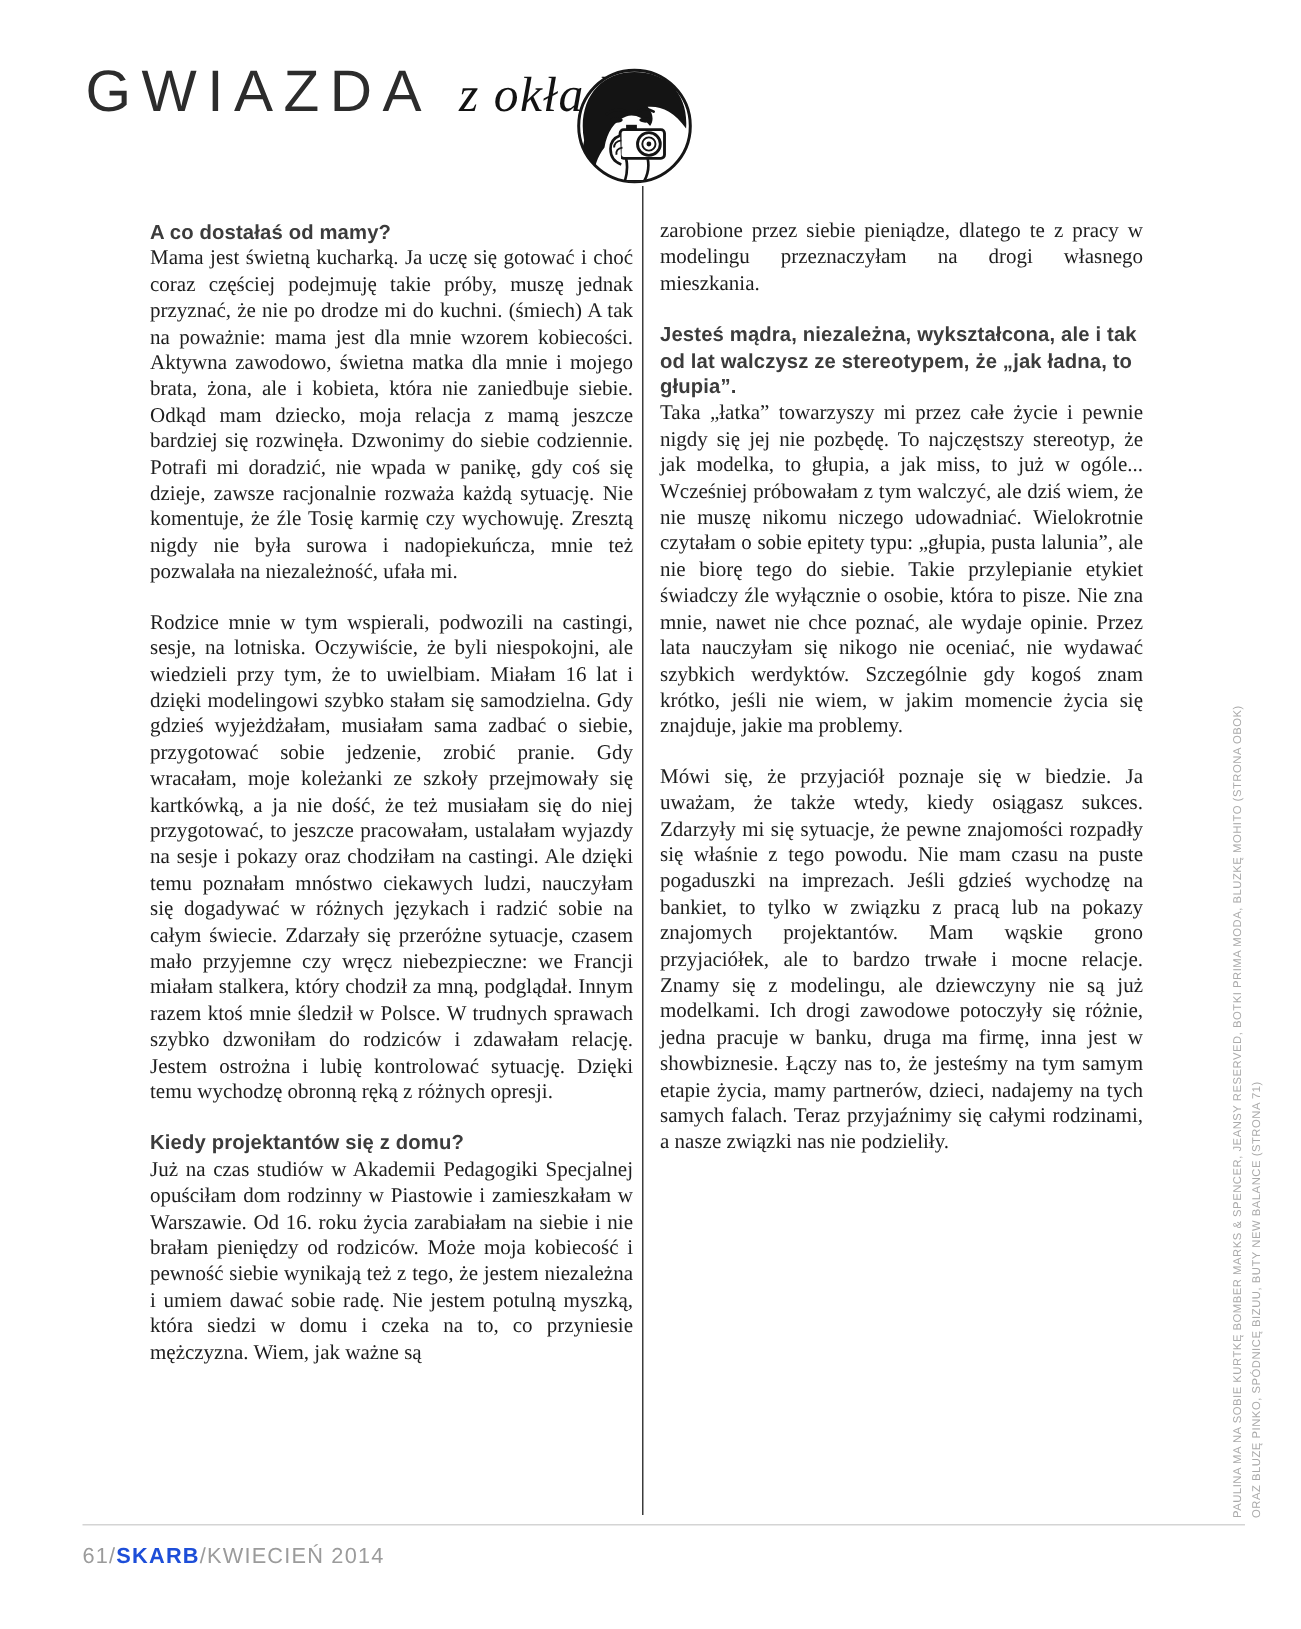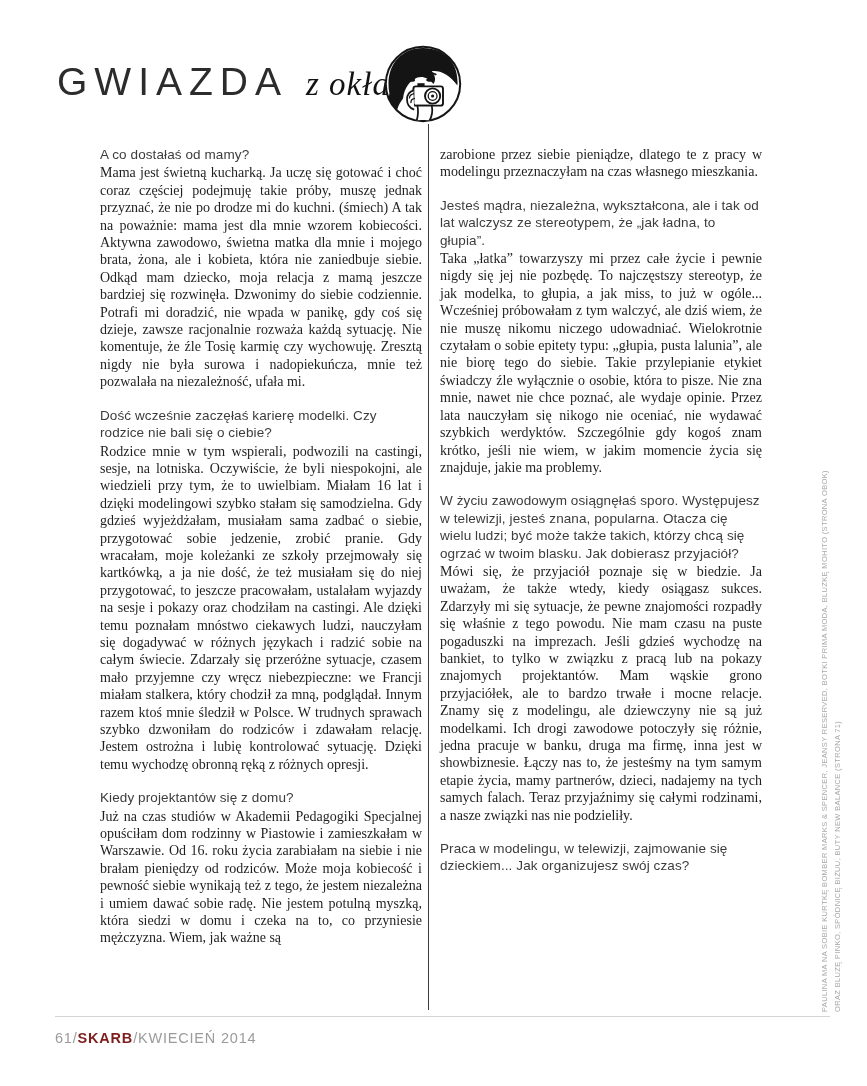--- a/index.html
+++ b/index.html
@@ -1,57 +1,57 @@
 <!DOCTYPE html>
 <html lang="pl"><head>
 <meta charset="utf-8">
 <style>
   html,body { margin:0; padding:0; background:#ffffff; }
   .page {
     position:relative; width:867px; height:1086px; background:#ffffff;
     overflow:hidden; font-family:"Liberation Serif", serif;
   }
-  .header { position:absolute; left:57px; top:60px; display:flex; align-items:baseline; gap:18px; }
+  .header { position:absolute; left:57px; top:40px; display:flex; align-items:baseline; gap:18px; }
   .title-main {
     font-family:"Liberation Sans", sans-serif; font-weight:300;
     font-size:39px; letter-spacing:7px; color:#2c2c2c;
   }
   .title-accent {
     font-family:"Liberation Serif", serif; font-style:italic;
     font-size:33px; color:#121212; letter-spacing:1px;
   }
   .illustration { position:absolute; left:383px; top:44px; width:80px; height:80px; }
   .divider { position:absolute; left:428px; top:124px; width:1px; height:886px; background:#3b3b3b; }
   .col { position:absolute; top:146px; width:322px; }
   .col-left { left:100px; }
   .col-right { left:440px; }
   .qa + .qa { margin-top:16px; }
   .question {
-    font-family:"Liberation Sans", sans-serif; font-weight:400;
+    font-family:"Liberation Sans", sans-serif; font-weight:700;
     font-size:13.5px; line-height:17.4px; color:#3c3c3c;
     margin:0 0 1px 0; letter-spacing:0.1px; text-align:left;
   }
   .answer {
     font-size:14px; line-height:17.4px; color:#1e1e1e;
     text-align:justify; margin:0;
   }
   .cont-mark { font-family:"Liberation Sans", sans-serif; color:#4a4a4a; padding-left:8px; }
   .credits {
     position:absolute; left:818px; top:1012px;
     transform:rotate(-90deg); transform-origin:top left;
     font-family:"Liberation Sans", sans-serif; font-size:7.5px; line-height:13px;
     letter-spacing:0.35px; color:#a9a9a9; white-space:nowrap;
   }
   .footer-rule { position:absolute; left:55px; top:1016px; width:775px; height:1px; background:#d4d4d4; }
   .footer {
     position:absolute; left:55px; top:1030px;
     font-family:"Liberation Sans", sans-serif; font-size:14.5px;
     letter-spacing:0.8px; color:#9b9b9b;
   }
-  .footer .brand { color:#7f1d1d; font-weight:700; }
+  .footer .brand { color:#1d4ed8; font-weight:700; }
 </style>
 </head>
 <body>
 
 <div class="page">
 
   <div class="header">
     <span class="title-main">GWIAZDA</span>
     <span class="title-accent">z okładki</span>
   </div>
@@ -83,43 +83,40 @@
   </div>
 
   <div class="divider"></div>
 
   <div class="col col-left">
     <section class="qa">
       <h3 class="question">A co dostałaś od mamy?</h3>
       <p class="answer">Mama jest świetną kucharką. Ja uczę się gotować i choć coraz częściej podejmuję takie próby, muszę jednak przyznać, że nie po drodze mi do kuchni. (śmiech) A tak na poważnie: mama jest dla mnie wzorem kobiecości. Aktywna zawodowo, świetna matka dla mnie i mojego brata, żona, ale i kobieta, która nie zaniedbuje siebie. Odkąd mam dziecko, moja relacja z mamą jeszcze bardziej się rozwinęła. Dzwonimy do siebie codziennie. Potrafi mi doradzić, nie wpada w panikę, gdy coś się dzieje, zawsze racjonalnie rozważa każdą sytuację. Nie komentuje, że źle Tosię karmię czy wychowuję. Zresztą nigdy nie była surowa i nadopiekuńcza, mnie też pozwalała na niezależność, ufała mi.</p>
     </section>
     <section class="qa">
-      <h3 class="question">Dość wcześnie zaczęłaś karierę modelki. Czy rodzice nie bali się o ciebie?</h3>
       <p class="answer">Rodzice mnie w tym wspierali, podwozili na castingi, sesje, na lotniska. Oczywiście, że byli niespokojni, ale wiedzieli przy tym, że to uwielbiam. Miałam 16 lat i dzięki modelingowi szybko stałam się samodzielna. Gdy gdzieś wyjeżdżałam, musiałam sama zadbać o siebie, przygotować sobie jedzenie, zrobić pranie. Gdy wracałam, moje koleżanki ze szkoły przejmowały się kartkówką, a ja nie dość, że też musiałam się do niej przygotować, to jeszcze pracowałam, ustalałam wyjazdy na sesje i pokazy oraz chodziłam na castingi. Ale dzięki temu poznałam mnóstwo ciekawych ludzi, nauczyłam się dogadywać w różnych językach i radzić sobie na całym świecie. Zdarzały się przeróżne sytuacje, czasem mało przyjemne czy wręcz niebezpieczne: we Francji miałam stalkera, który chodził za mną, podglądał. Innym razem ktoś mnie śledził w Polsce. W trudnych sprawach szybko dzwoniłam do rodziców i zdawałam relację. Jestem ostrożna i lubię kontrolować sytuację. Dzięki temu wychodzę obronną ręką z różnych opresji.</p>
     </section>
     <section class="qa">
       <h3 class="question">Kiedy projektantów się z domu?</h3>
       <p class="answer">Już na czas studiów w Akademii Pedagogiki Specjalnej opuściłam dom rodzinny w Piastowie i zamieszkałam w Warszawie. Od 16. roku życia zarabiałam na siebie i nie brałam pieniędzy od rodziców. Może moja kobiecość i pewność siebie wynikają też z tego, że jestem niezależna i umiem dawać sobie radę. Nie jestem potulną myszką, która siedzi w domu i czeka na to, co przyniesie mężczyzna. Wiem, jak ważne są</p>
     </section>
   </div>
 
   <div class="col col-right">
     <section class="qa">
-      <p class="answer">zarobione przez siebie pieniądze, dlatego te z pracy w modelingu przeznaczyłam na czas własnego mieszkania.</p>
+      <p class="answer">zarobione przez siebie pieniądze, dlatego te z pracy w modelingu przeznaczyłam na drogi własnego mieszkania.</p>
     </section>
     <section class="qa">
       <h3 class="question">Jesteś mądra, niezależna, wykształcona, ale i tak od lat walczysz ze stereotypem, że „jak ładna, to głupia”.</h3>
       <p class="answer">Taka „łatka” towarzyszy mi przez całe życie i pewnie nigdy się jej nie pozbędę. To najczęstszy stereotyp, że jak modelka, to głupia, a jak miss, to już w ogóle... Wcześniej próbowałam z tym walczyć, ale dziś wiem, że nie muszę nikomu niczego udowadniać. Wielokrotnie czytałam o sobie epitety typu: „głupia, pusta lalunia”, ale nie biorę tego do siebie. Takie przylepianie etykiet świadczy źle wyłącznie o osobie, która to pisze. Nie zna mnie, nawet nie chce poznać, ale wydaje opinie. Przez lata nauczyłam się nikogo nie oceniać, nie wydawać szybkich werdyktów. Szczególnie gdy kogoś znam krótko, jeśli nie wiem, w jakim momencie życia się znajduje, jakie ma problemy.</p>
     </section>
     <section class="qa">
-      <h3 class="question">W życiu zawodowym osiągnęłaś sporo. Występujesz w telewizji, jesteś znana, popularna. Otacza cię wielu ludzi; być może także takich, którzy chcą się ogrzać w twoim blasku. Jak dobierasz przyjaciół?</h3>
       <p class="answer">Mówi się, że przyjaciół poznaje się w biedzie. Ja uważam, że także wtedy, kiedy osiągasz sukces. Zdarzyły mi się sytuacje, że pewne znajomości rozpadły się właśnie z tego powodu. Nie mam czasu na puste pogaduszki na imprezach. Jeśli gdzieś wychodzę na bankiet, to tylko w związku z pracą lub na pokazy znajomych projektantów. Mam wąskie grono przyjaciółek, ale to bardzo trwałe i mocne relacje. Znamy się z modelingu, ale dziewczyny nie są już modelkami. Ich drogi zawodowe potoczyły się różnie, jedna pracuje w banku, druga ma firmę, inna jest w showbiznesie. Łączy nas to, że jesteśmy na tym samym etapie życia, mamy partnerów, dzieci, nadajemy na tych samych falach. Teraz przyjaźnimy się całymi rodzinami, a nasze związki nas nie podzieliły.</p>
     </section>
     <section class="qa">
-      <h3 class="question">Praca w modelingu, w telewizji, zajmowanie się dzieckiem... Jak organizujesz swój czas?</h3>
     </section>
   </div>
 
   <div class="credits">
     <div>PAULINA MA NA SOBIE KURTKĘ BOMBER MARKS &amp; SPENCER, JEANSY RESERVED, BOTKI PRIMA MODA, BLUZKĘ MOHITO (STRONA OBOK)</div>
     <div>ORAZ BLUZĘ PINKO, SPÓDNICĘ BIZUU, BUTY NEW BALANCE (STRONA 71)</div>
   </div>
 
   <div class="footer-rule"></div>
   <div class="footer">

